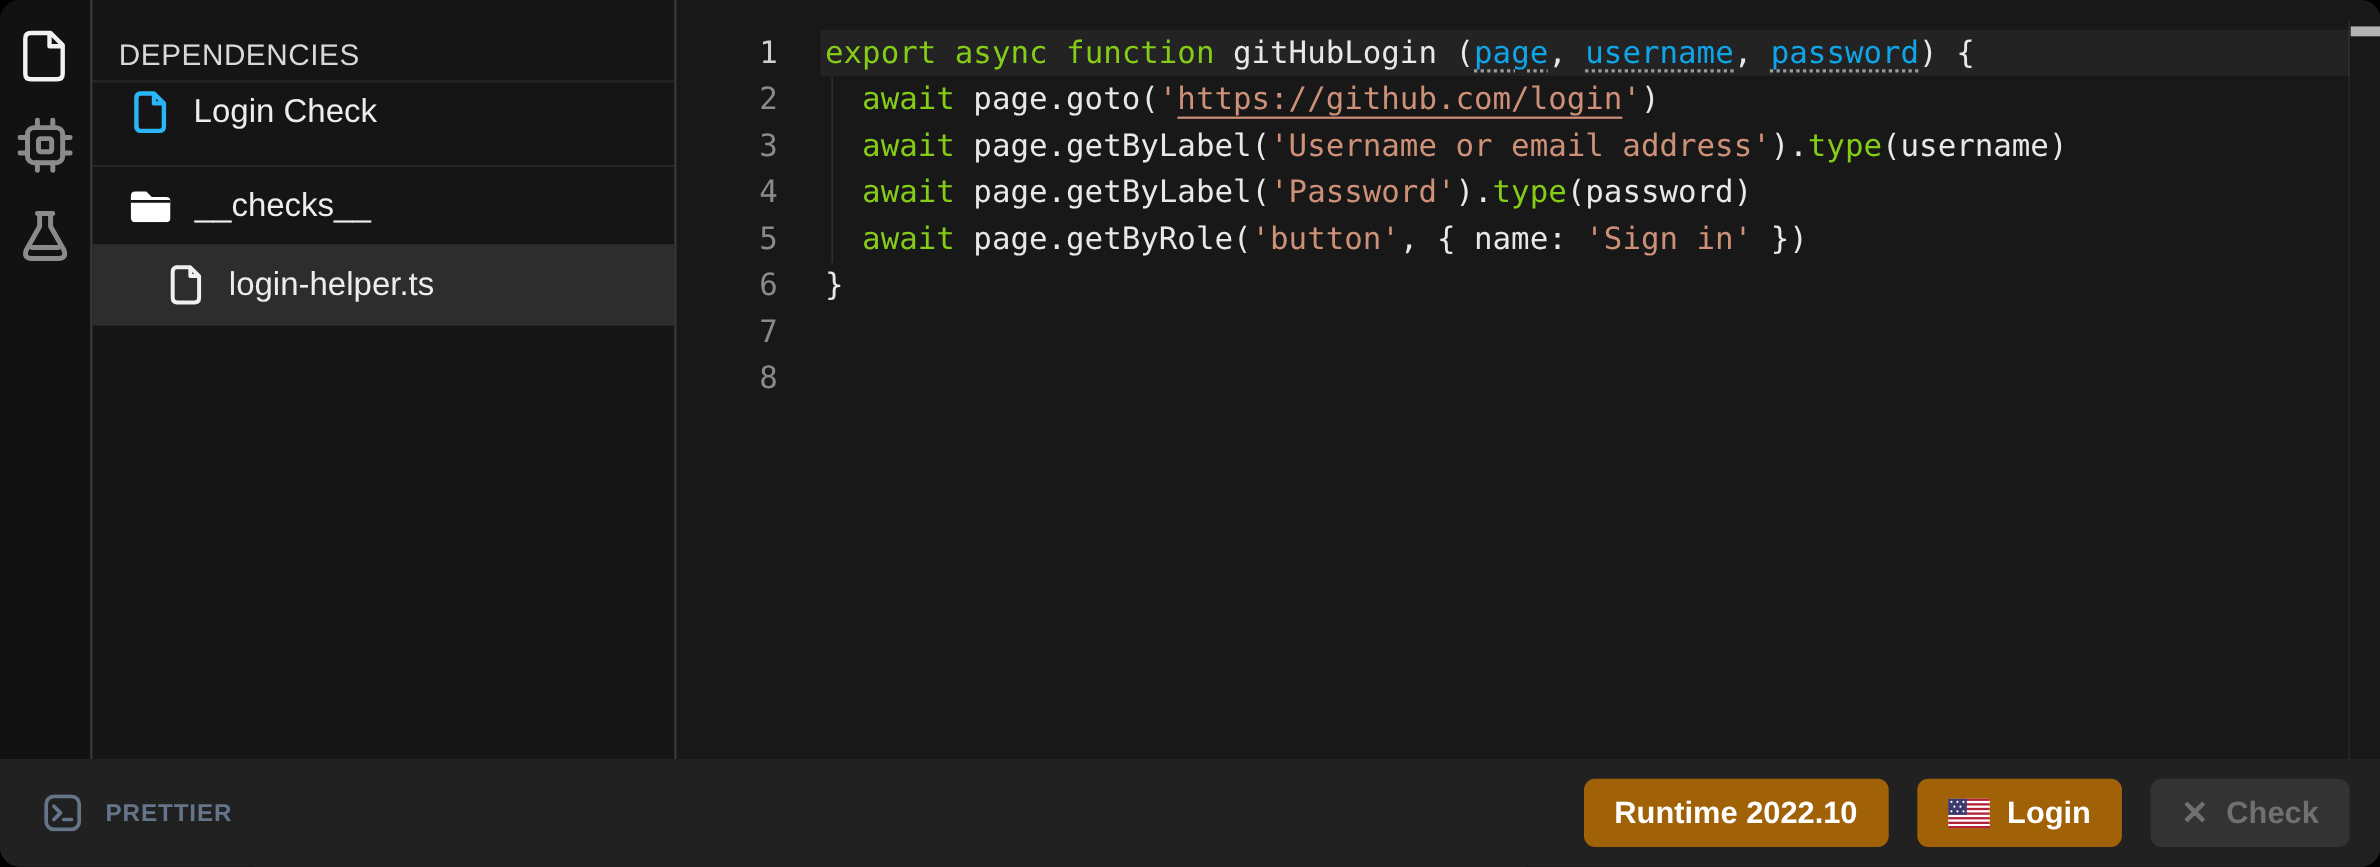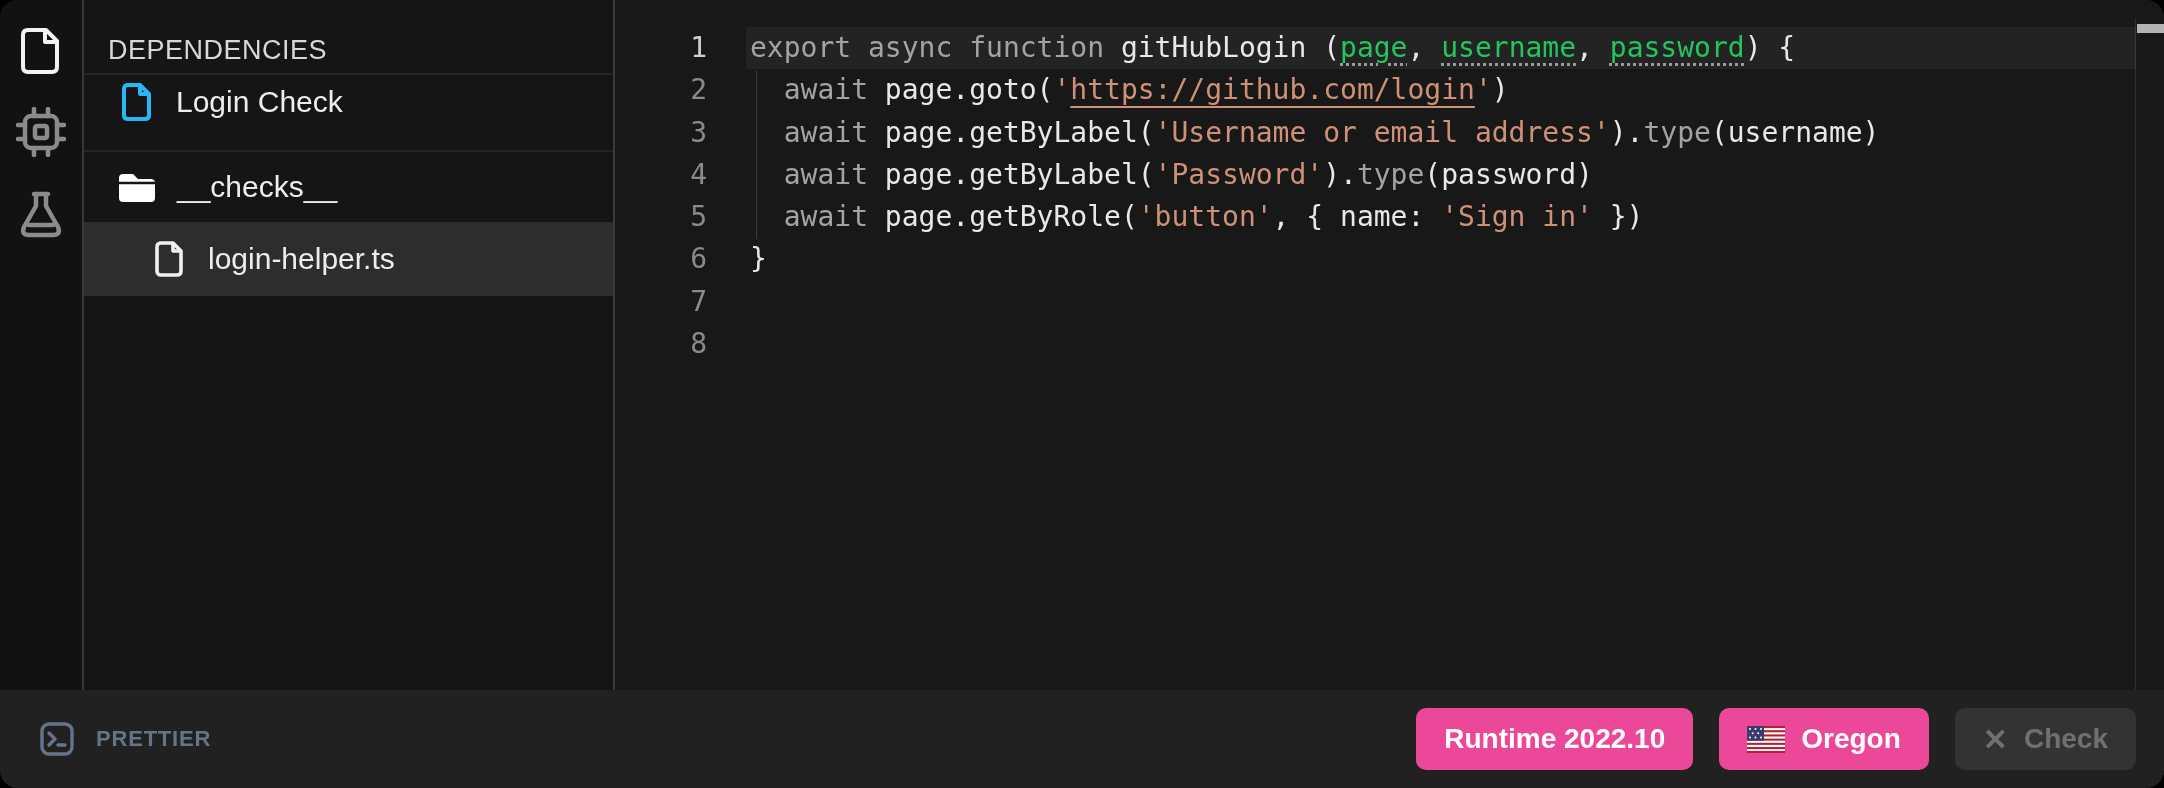--- a/index.html
+++ b/index.html
@@ -25,36 +25,36 @@
   
   .editor { position:absolute; left:617px; top:0; right:0; bottom:98px; background:#181818; }
   .gutter { position:absolute; left:0; top:27px; width:90px; text-align:right;
             font-family:"DejaVu Sans Mono", monospace; font-size:28px; line-height:42.3px; color:#8a8a8a; }
   .gutter .ln.active { color:#d0d0d0; }
   .code { position:absolute; left:129px; top:27px; right:28px;
           font-family:"DejaVu Sans Mono", monospace; font-size:28px; line-height:42.3px; color:#e8e8e8;
           white-space:pre; }
   .code-line { height:42.3px; padding-left:4px; }
   .code-line.active { background:#232323; }
-  .tok-kw  { color:#a3a3a3; }
+  .tok-kw  { color:#84cc16; }
   .tok-str { color:#ce9178; }
   .tok-url { color:#ce9178; text-decoration:underline; text-decoration-thickness:2px; text-underline-offset:7px; }
-  .tok-pd  { color:#22c55e; text-decoration:underline dotted #9a9a9a; text-decoration-thickness:3px; text-underline-offset:6px; }
+  .tok-pd  { color:#0ea5e9; text-decoration:underline dotted #9a9a9a; text-decoration-thickness:3px; text-underline-offset:6px; }
   .indent-guide { position:absolute; left:139px; top:70px; width:1px; height:169px; background:#3a3a3a; }
   .scroll-track { position:absolute; right:28px; top:18px; bottom:0; width:1px; background:rgba(255,255,255,.10); }
   .scroll-thumb { position:absolute; right:0; top:24px; width:27px; height:9px; background:#b3b3b3; }
 
   
   .statusbar { position:absolute; left:0; right:0; bottom:0; height:98px; background:#212121;
                display:flex; align-items:center; }
   .sb-left { display:flex; align-items:center; gap:50px; margin-left:40px; }
   .status-item { display:flex; align-items:center; gap:22px; color:#64758a; font-size:22px; font-weight:700; letter-spacing:.8px; cursor:pointer; }
   .sb-right { position:absolute; right:28px; display:flex; align-items:center; gap:26px; }
   .btn { height:62px; display:flex; align-items:center; justify-content:center; gap:16px;
-         border-radius:10px; background:#ec4899; color:#fff; font-size:28px; font-weight:700; padding:0 28px; cursor:pointer; }
+         border-radius:10px; background:#a16207; color:#fff; font-size:28px; font-weight:700; padding:0 28px; cursor:pointer; }
   .btn.oregon { font-weight:600; }
   .btn.run { background:#0db1f5; }
   .btn.stop { background:#333333; color:#707070; font-weight:600; }
   .btn.stop .x { font-size:30px; color:#707070; }
 
   svg { display:block; }
 </style>
 </head>
 <body>
 
@@ -187,21 +187,21 @@
                 <circle cx="8.5" cy="3" r="1"></circle>
                 <circle cx="14" cy="3" r="1"></circle>
               <circle cx="5.7" cy="7.3" r="1"></circle>
                 <circle cx="11.2" cy="7.3" r="1"></circle>
               <circle cx="3" cy="11.6" r="1"></circle>
                 <circle cx="8.5" cy="11.6" r="1"></circle>
                 <circle cx="14" cy="11.6" r="1"></circle>
             </g>
           </svg>
         </span>
-        <span>Oregon</span>
+        <span>Login</span>
       </div>
       <div class="btn stop">
         <span class="x">✕</span>
         <span>Check</span>
       </div>
     </div>
   </div>
 
 </div>
 

